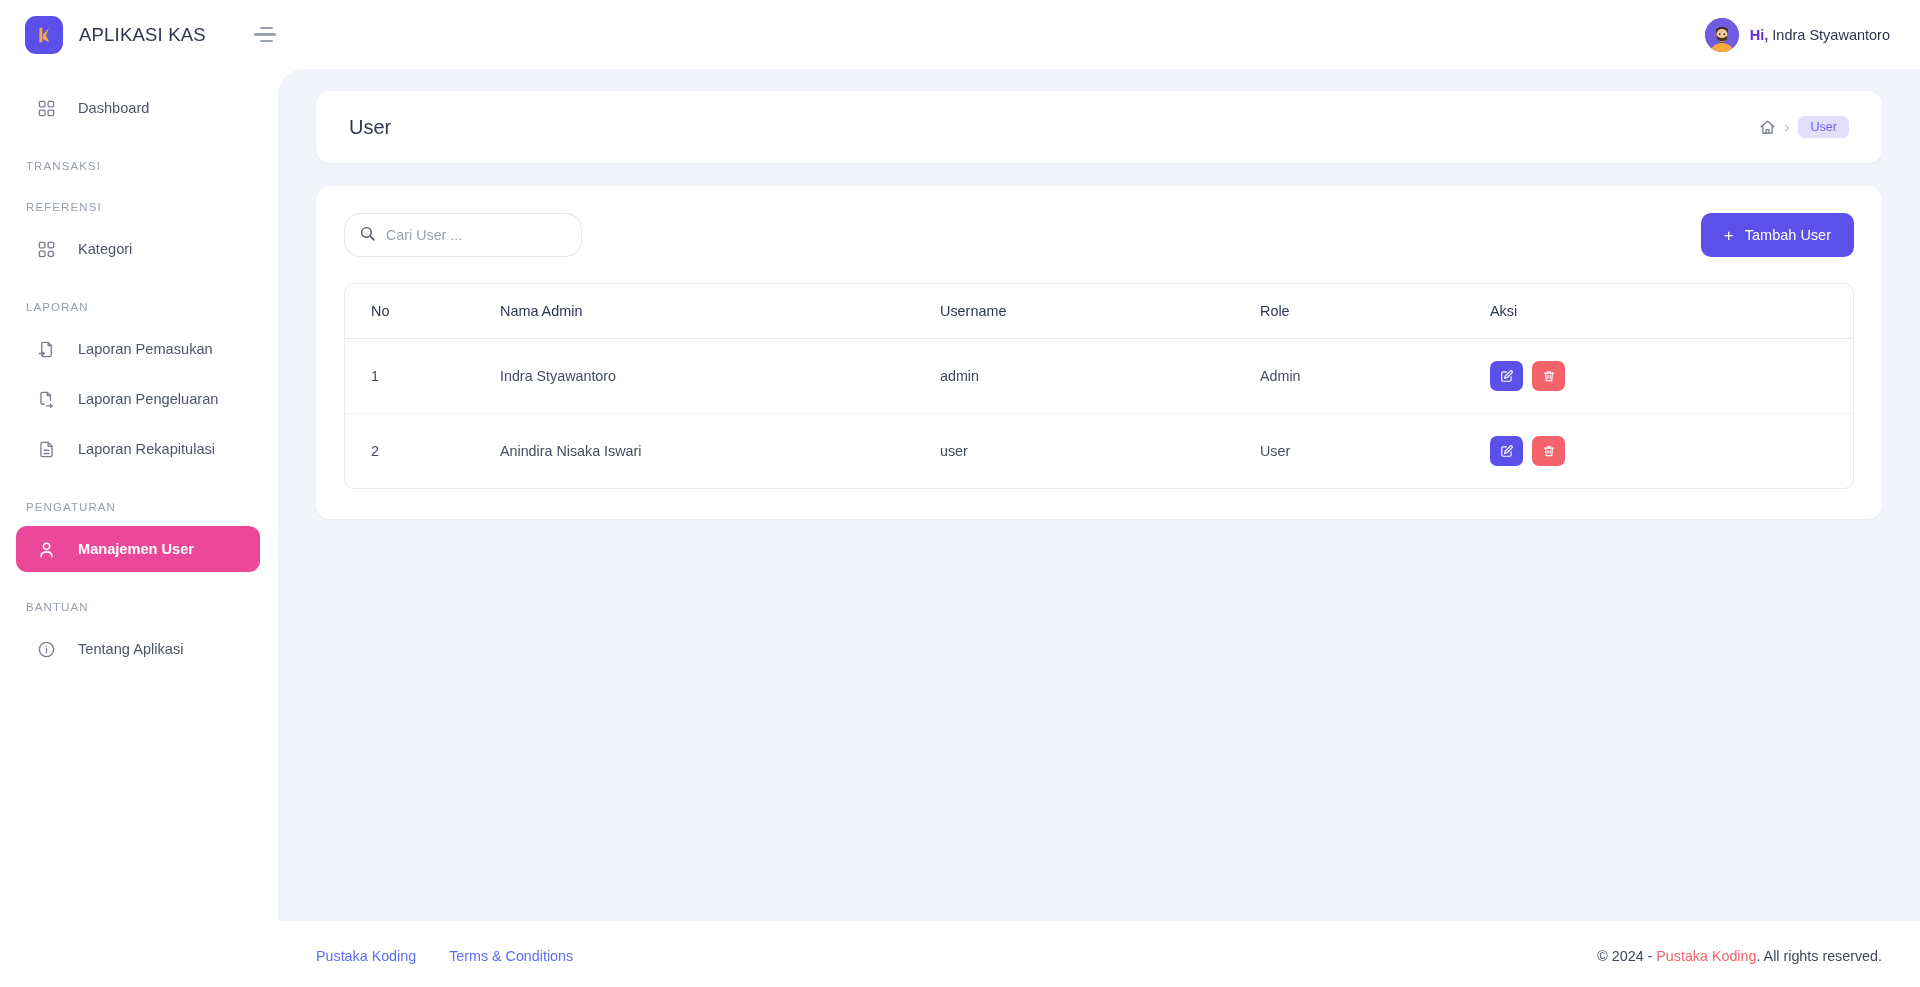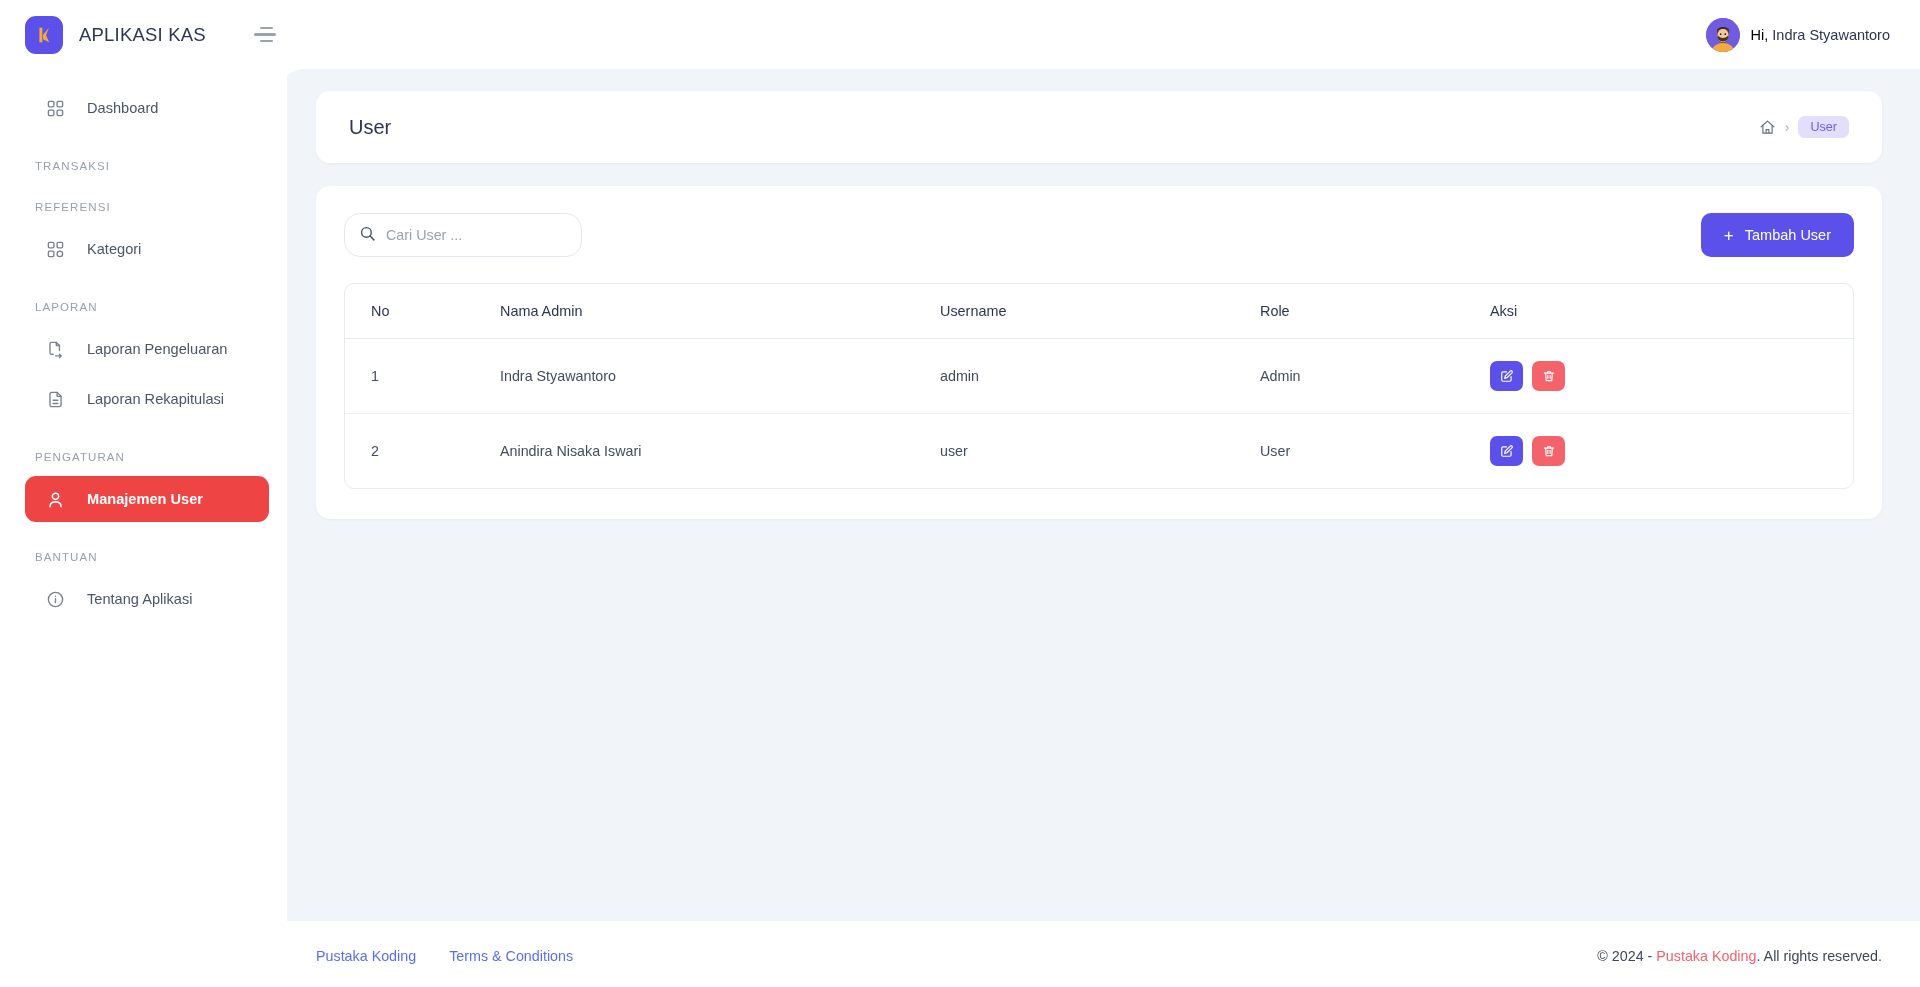--- a/index.html
+++ b/index.html
@@ -98,27 +98,27 @@
     border-radius: 50%;
     overflow: hidden;
     flex: none;
     background: #6f5ce0;
   }
 
   .greet {
     font-size: 14.5px;
     white-space: nowrap;
   }
-  .greet .hi { color: #000000; }
+  .greet .hi { color: #6d28d9; font-weight: bold; }
   .greet .uname { color: #2e3650; }
 
   
   .sidebar {
     position: absolute;
-    top: 69px; left: 9px;
+    top: 69px; left: 0;
     width: 278px;
     height: 918px;
     background: #ffffff;
     padding-top: 12px;
     z-index: 15;
   }
 
   .nav-group-title {
     font-size: 11.5px;
     letter-spacing: 1.1px;
@@ -143,21 +143,21 @@
   }
   .nav-item .nav-ico {
     width: 21px; height: 21px;
     flex: none;
     display: flex;
     align-items: center;
     justify-content: center;
     color: #78808e;
   }
   .nav-item.active {
-    background: #ef4444;
+    background: #ec4899;
     color: #ffffff;
   }
   .nav-item.active .nav-ico { color: #ffffff; }
   .nav-item.active .nav-label { font-weight: bold; }
 
   
   .main {
     position: absolute;
     top: 69px; left: 278px;
     width: 1642px;
@@ -380,20 +380,31 @@
             <rect x="14" y="3" width="7" height="7" rx="1.4"></rect>
           <rect x="3" y="14" width="7" height="7" rx="1.4"></rect>
             <circle cx="17.5" cy="17.5" r="3.5"></circle>
         </svg>
       </span>
       <span class="nav-label">Kategori</span>
     </div>
 
     <div class="nav-group-title">LAPORAN</div>
 
+    <div class="nav-item">
+      <span class="nav-ico">
+        <svg width="19" height="19" viewBox="0 0 24 24" fill="none" stroke="currentColor" stroke-width="1.7" stroke-linecap="round" stroke-linejoin="round">
+          <path d="M14 3 H8 a2 2 0 0 0-2 2 v14 a2 2 0 0 0 2 2 h8 a2 2 0 0 0 2-2 V7 Z"></path>
+            <path d="M14 3 v4 h4"></path>
+          <path d="M3 17 h6"></path>
+            <path d="M7 15 l2 2 l-2 2"></path>
+        </svg>
+      </span>
+      <span class="nav-label">Laporan Pemasukan</span>
+    </div>
 
     <div class="nav-item">
       <span class="nav-ico">
         <svg width="19" height="19" viewBox="0 0 24 24" fill="none" stroke="currentColor" stroke-width="1.7" stroke-linecap="round" stroke-linejoin="round">
           <path d="M13 3 H7 a2 2 0 0 0-2 2 v11 a2 2 0 0 0 2 2 h2"></path>
             <path d="M13 3 l4 4 v6"></path>
             <path d="M13 3 v4 h4"></path>
           <path d="M12 20 h7"></path>
             <path d="M17 18 l2 2 l-2 2"></path>
         </svg>

